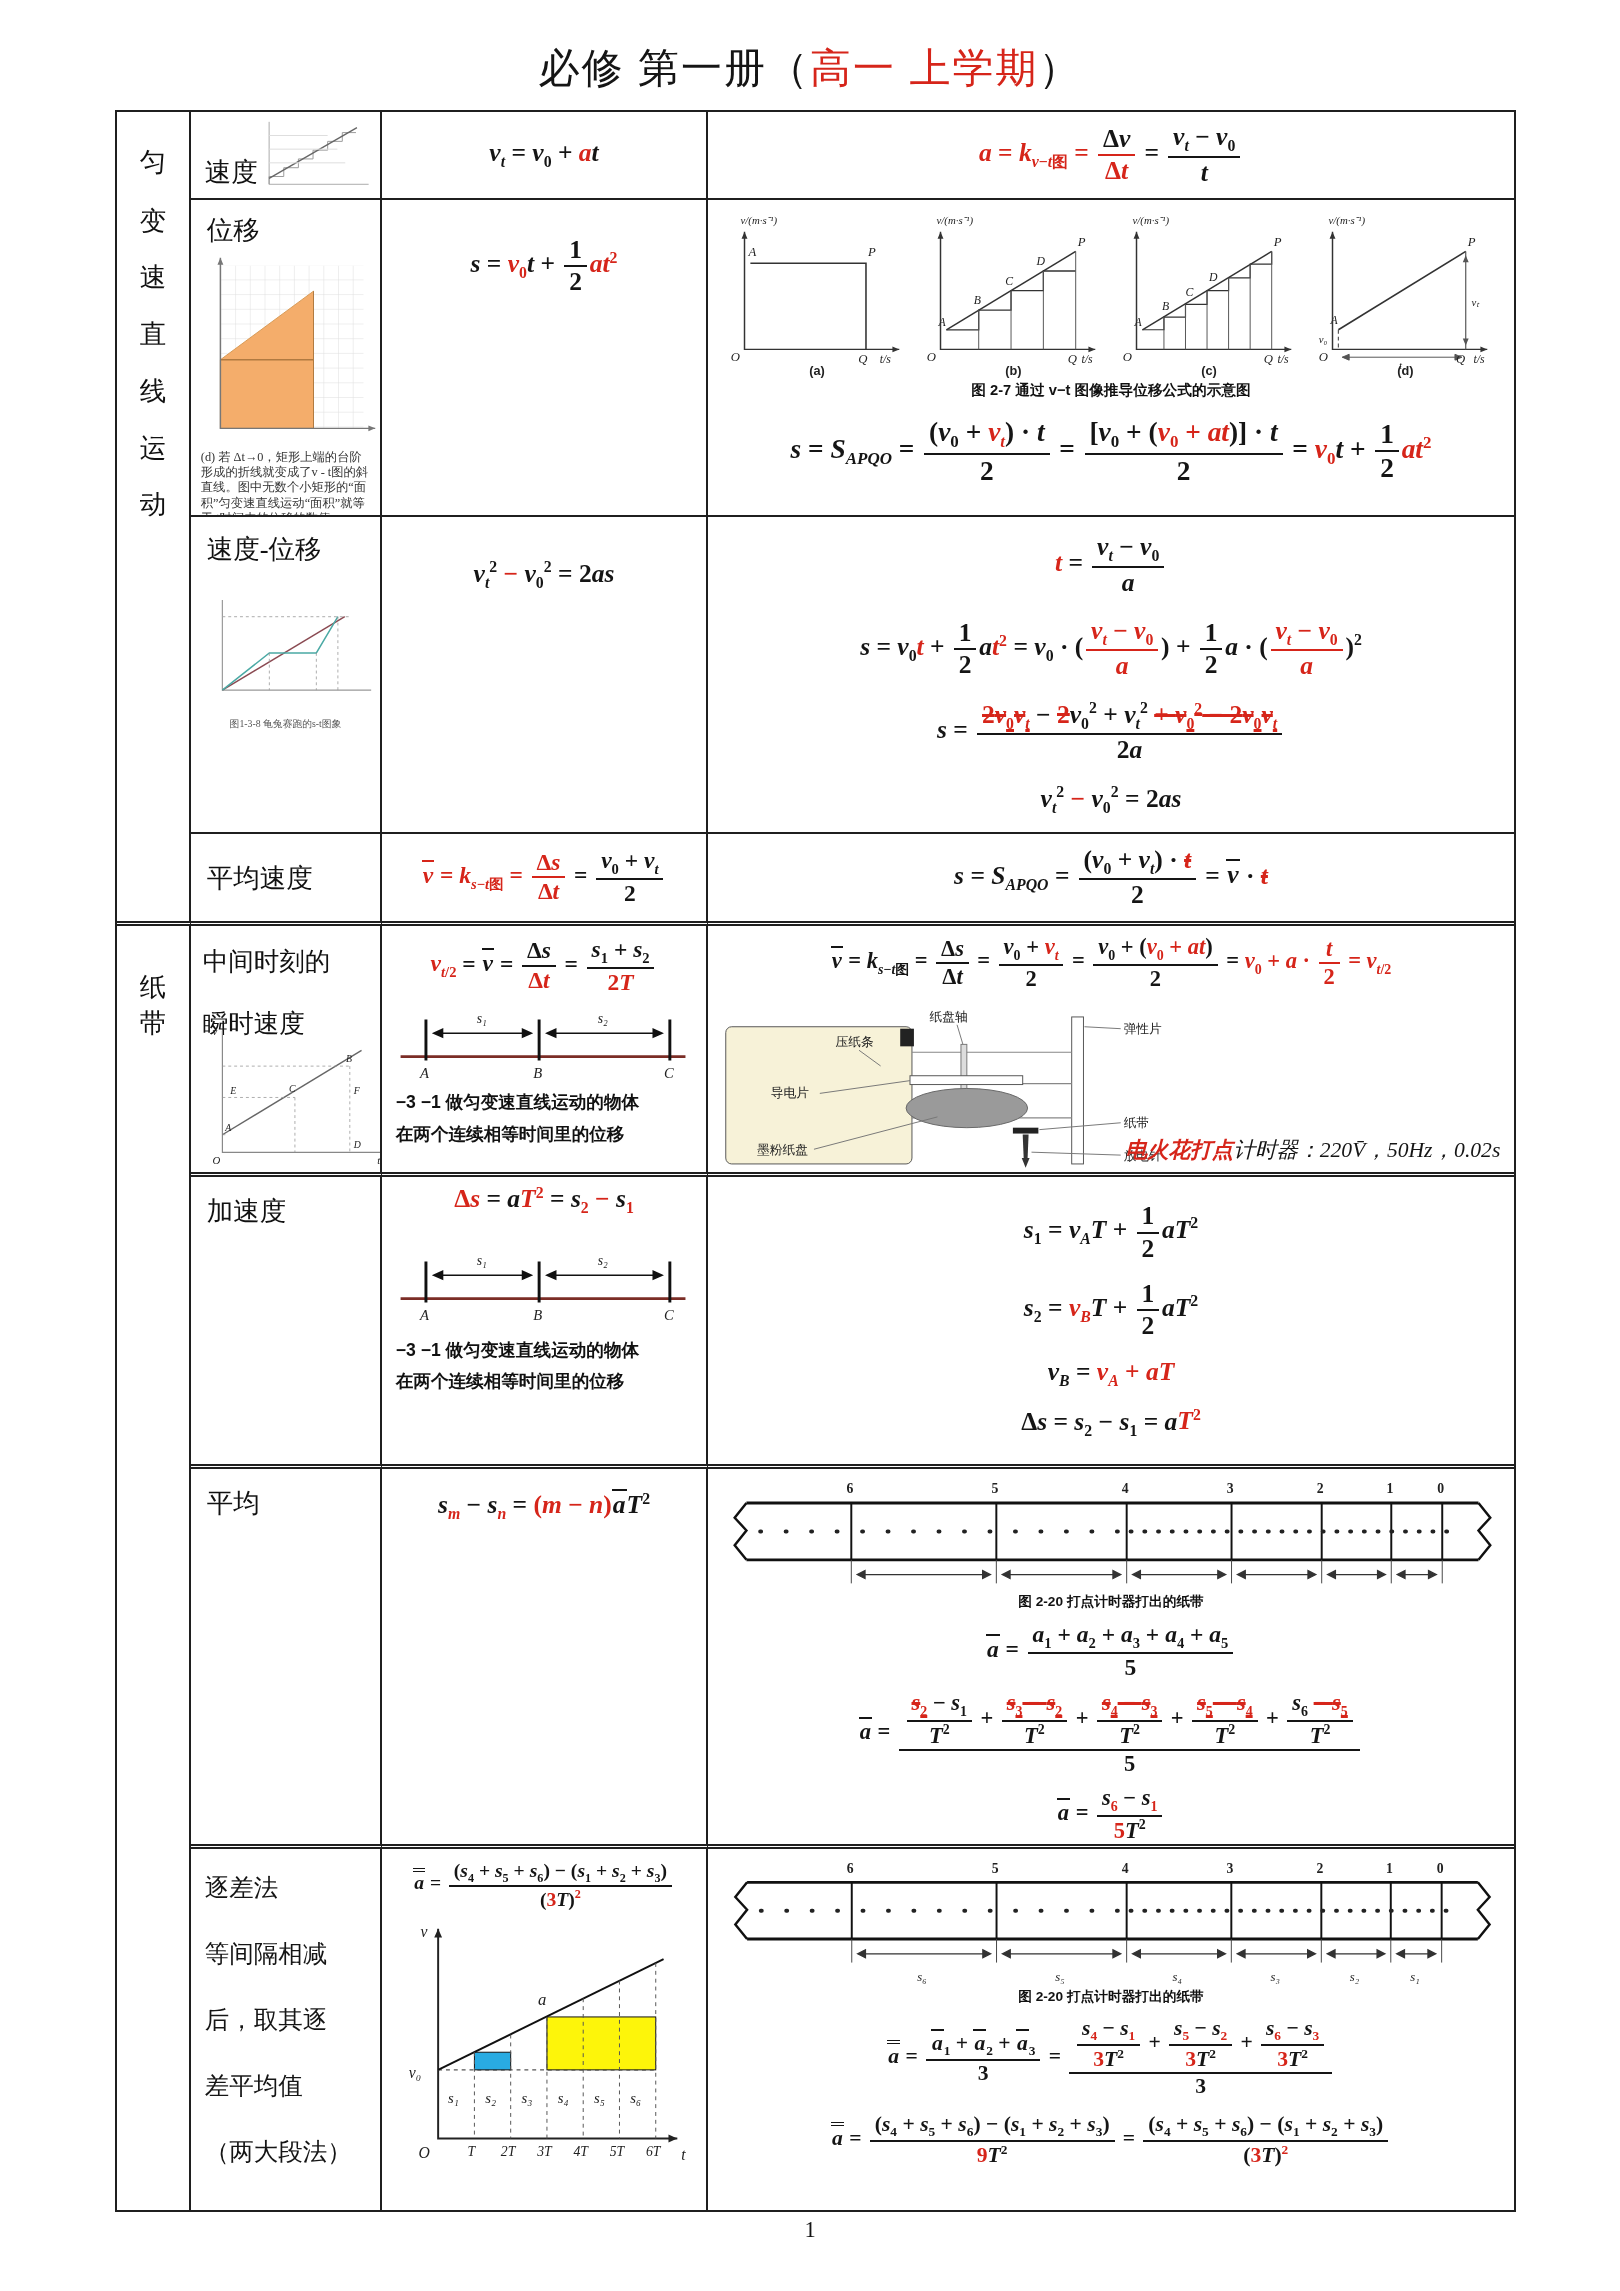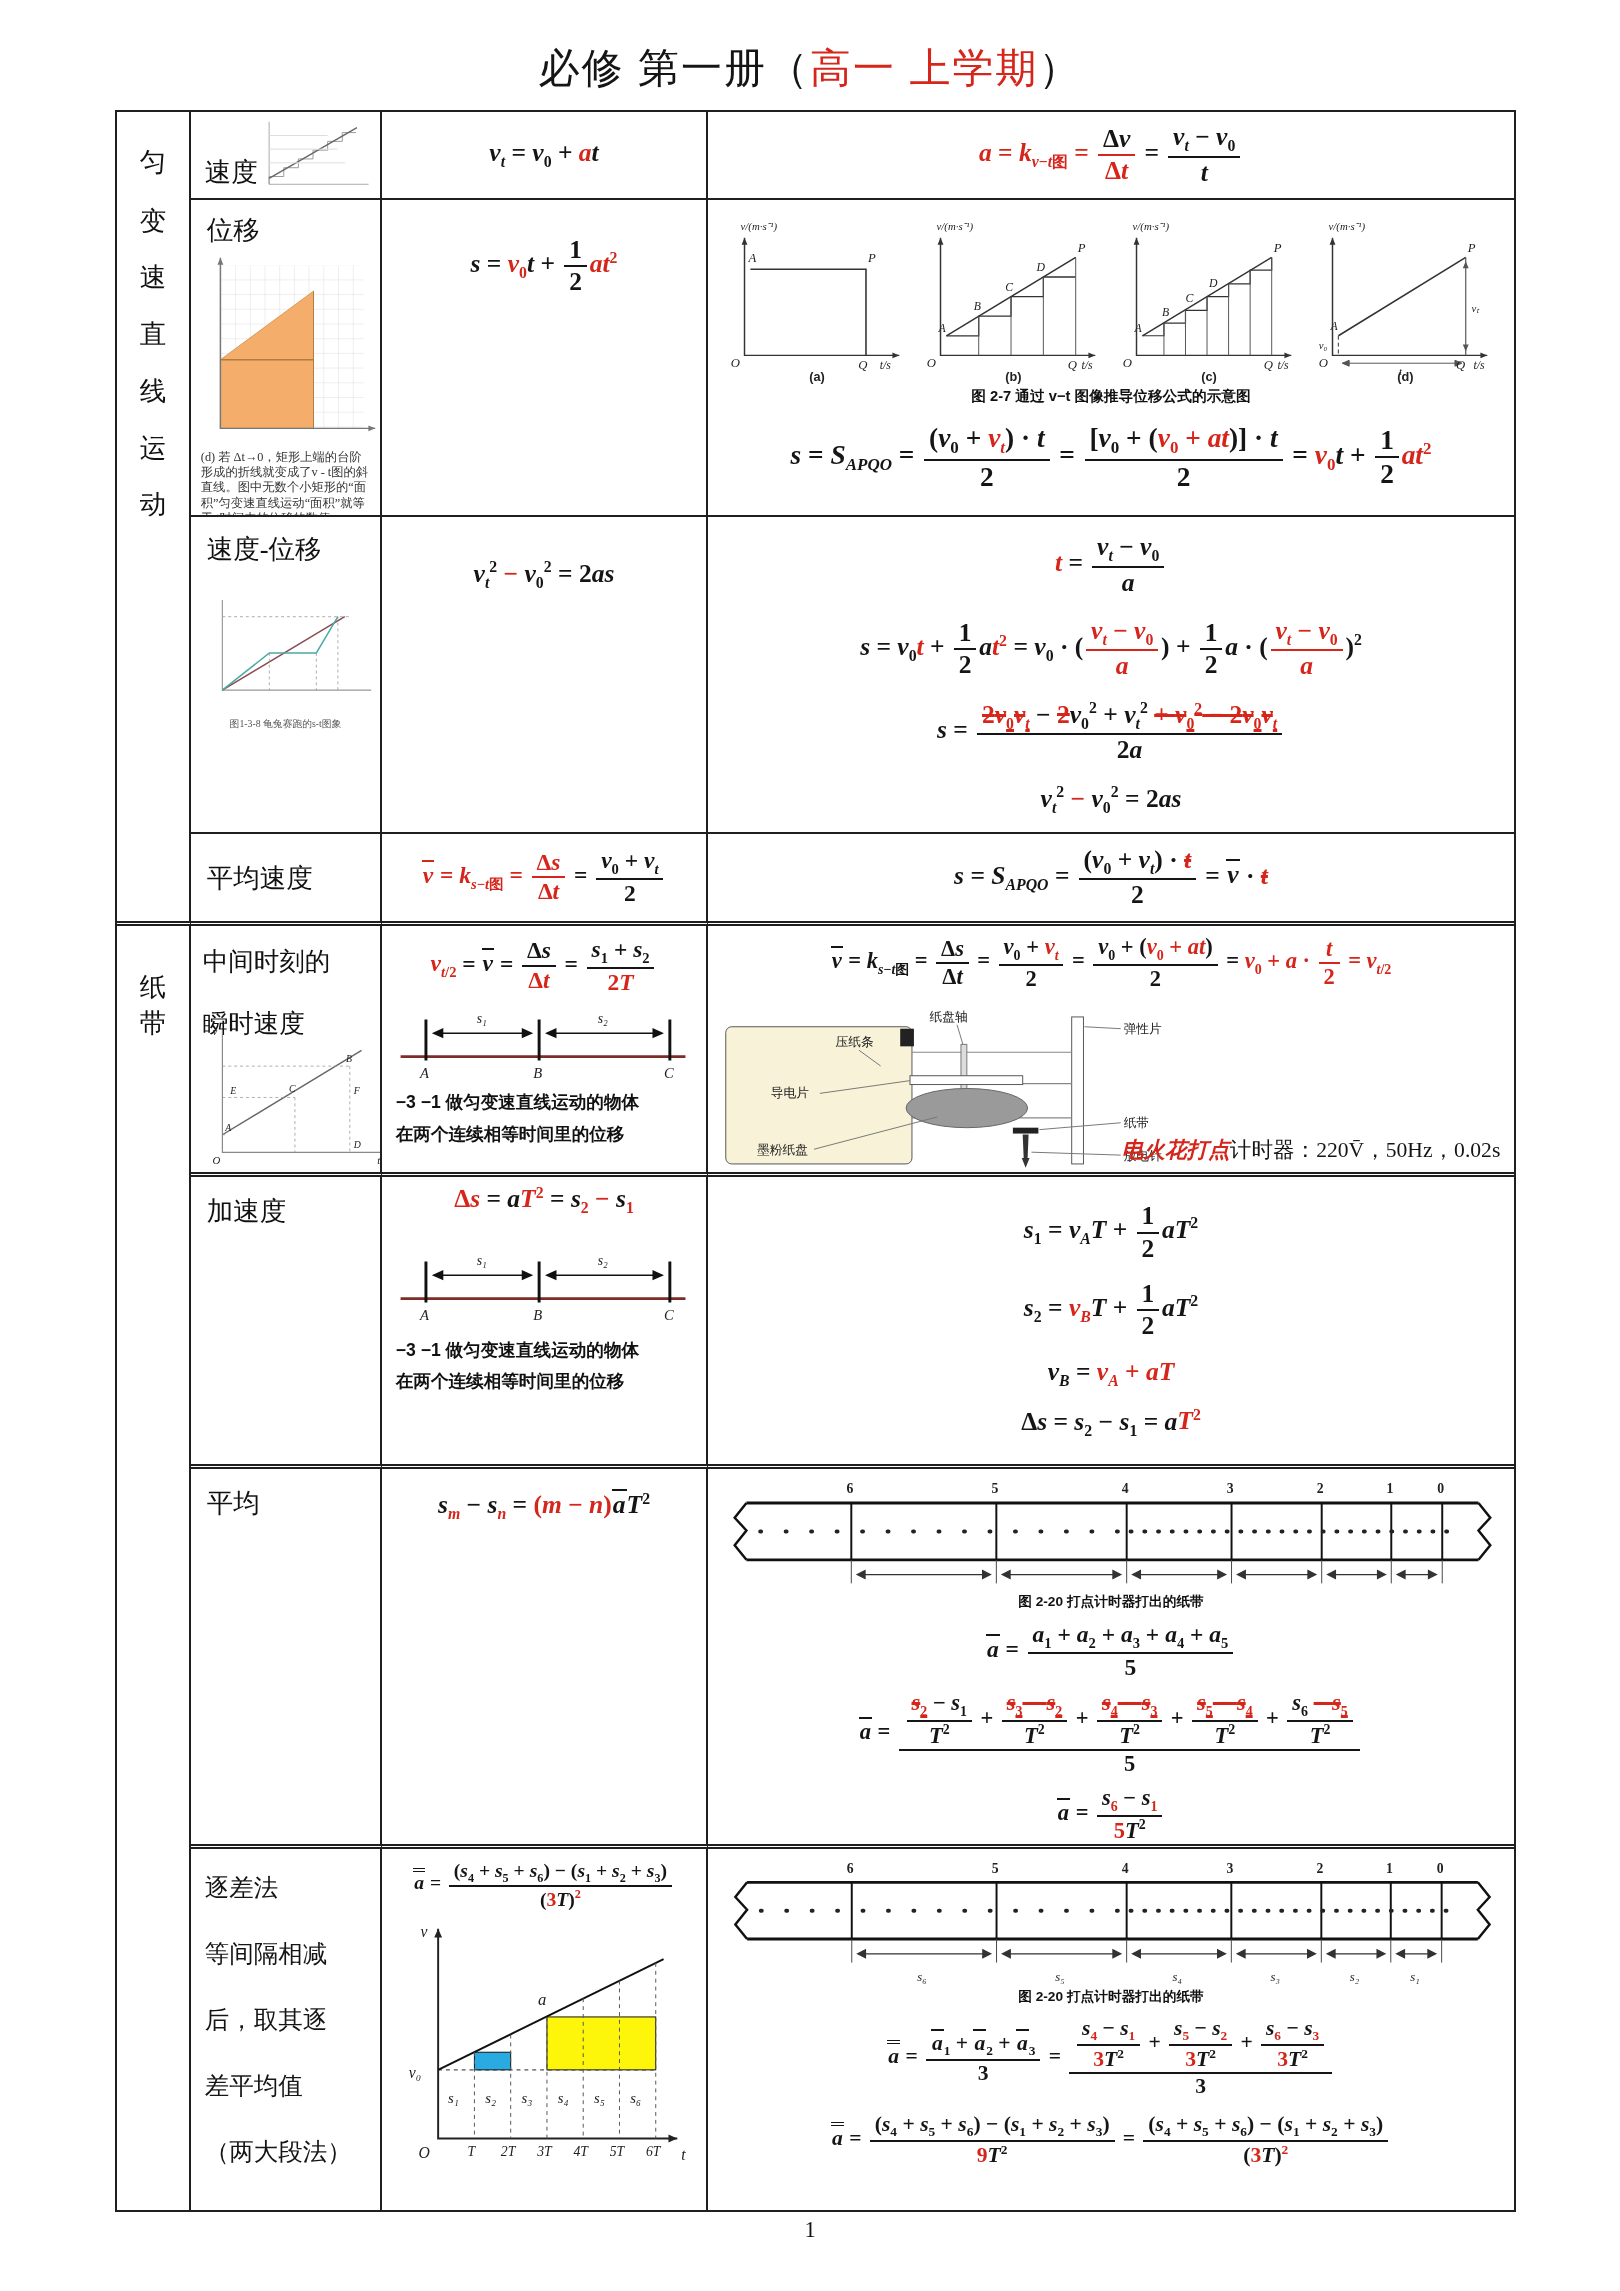--- a/index.html
+++ b/index.html
@@ -90,21 +90,21 @@
         <div>于 t时间内的位移的数值</div>
       </div>
     </div>
     <div class="cell">
       <div class="fm" style="margin-top:35px"><i>s</i> = <span class="r"><i>v</i><sub>0</sub></span><i>t</i> + <span class="frac">
             <span class="n">1</span>
             <span class="d">2</span>
           </span><span class="r"><i>a</i><i>t</i><sup>2</sup></span></div>
     </div>
     <div class="cell rb0 flexcol">
-      <div style="display:flex;gap:3.9px;margin-top:18px">
+      <div style="display:flex;gap:3.9px;margin-top:12px">
 
         <svg width="192" height="167" viewBox="0 0 196 170">
           <path d="M24 20 V140 H182" stroke="#333" fill="none" stroke-width="1.5"></path>
           <path d="M24 20 l-3 7 h6 z M182 140 l-7 -3 v6 z" fill="#333"></path>
           <text x="20" y="12" font-size="11" font-style="italic">v/(m·s⁻¹)</text>
           <path d="M30 52 H148 V140" stroke="#333" fill="none" stroke-width="1.6"></path>
           <text x="28" y="45" font-size="13" font-style="italic">A</text>
           <text x="150" y="45" font-size="13" font-style="italic">P</text>
           <text x="10" y="152" font-size="13" font-style="italic">O</text>
           <text x="140" y="154" font-size="13" font-style="italic">Q</text>
@@ -318,21 +318,21 @@
         <text x="58" y="94" font-size="13" fill="#444">导电片</text>
         <line x1="108" y1="90" x2="200" y2="77" stroke="#777" stroke-width="1"></line>
         <text x="418" y="124" font-size="13" fill="#444">纸带</text>
         <line x1="415" y1="120" x2="332" y2="127" stroke="#777" stroke-width="1"></line>
         <text x="44" y="152" font-size="13" fill="#444">墨粉纸盘</text>
         <line x1="102" y1="147" x2="228" y2="114" stroke="#777" stroke-width="1"></line>
         <text x="418" y="158" font-size="13" fill="#444">放电针</text>
         <line x1="415" y1="153" x2="324" y2="150" stroke="#777" stroke-width="1"></line>
       </svg>
       <div style="position:absolute;right:13.7px;bottom:7.8px;font-size:21.6px">
-        <span class="red" style="font-style:italic;font-weight:bold">电火花打点</span><span style="">计时器：220V̄，50Hz，0.02s</span>
+        <span class="red" style="font-style:italic;font-weight:bold">电火花打点</span><span style="font-style:italic">计时器：220V̄，50Hz，0.02s</span>
       </div>
     </div>
 
     <div class="cell dbl">
       <div class="lab" style="padding:15.7px 0 0 15.7px">加速度</div>
     </div>
     <div class="cell dbl flexcol">
       <div class="fm" style="margin-top:6px"><span class="r">Δ<i>s</i></span> = <i>a</i><span class="r"><i>T</i><sup>2</sup></span> = <i>s</i><sub class="r">2</sub> <span class="r">−</span> <i>s</i><sub class="r">1</sub></div>
       <svg width="304" height="80" style="margin-top:27.4px" viewBox="0 0 310 82">
         <line x1="8" y1="56" x2="300" y2="56" stroke="#7b2d26" stroke-width="3"></line>

